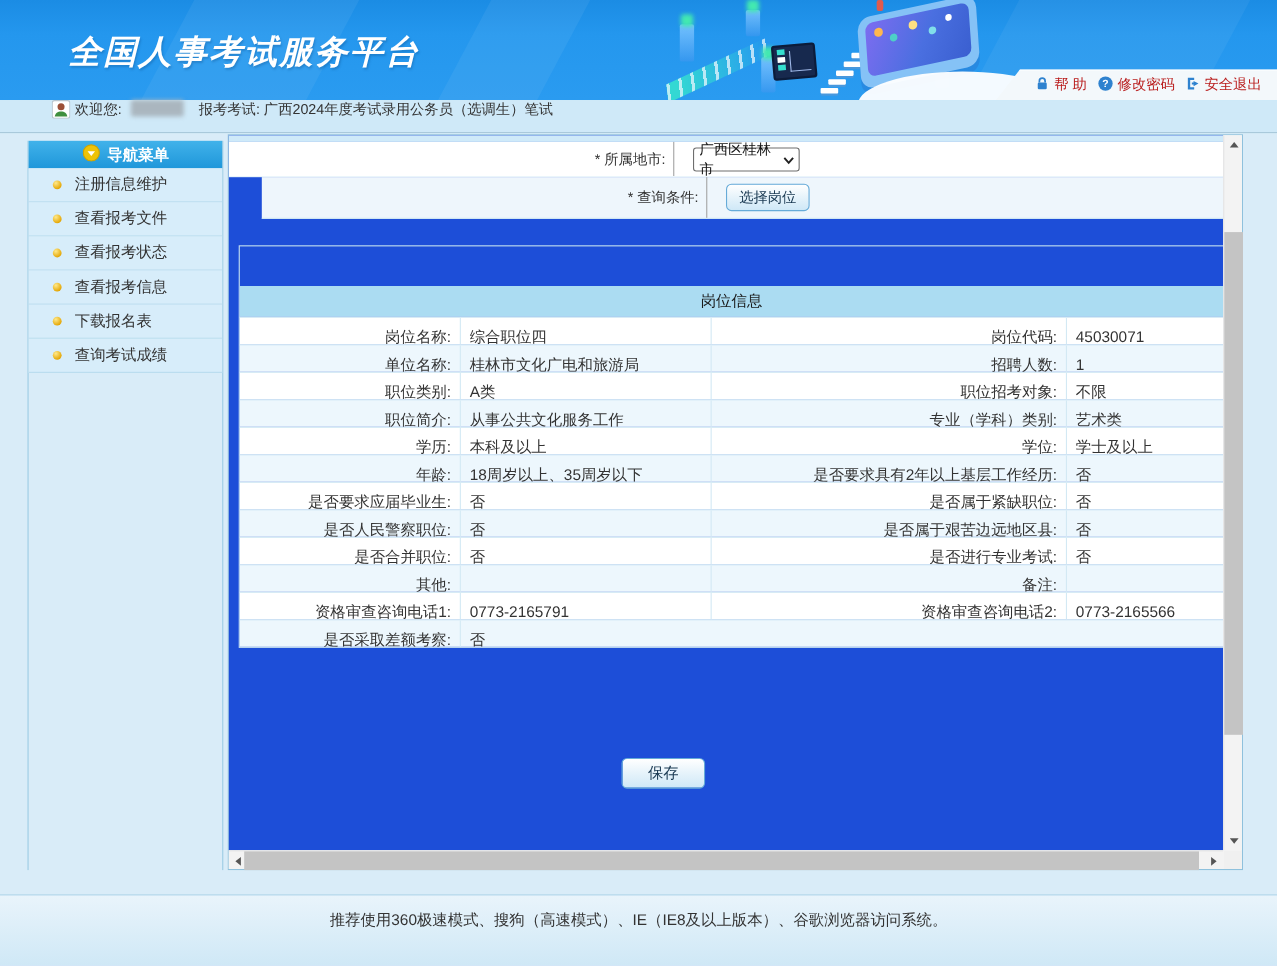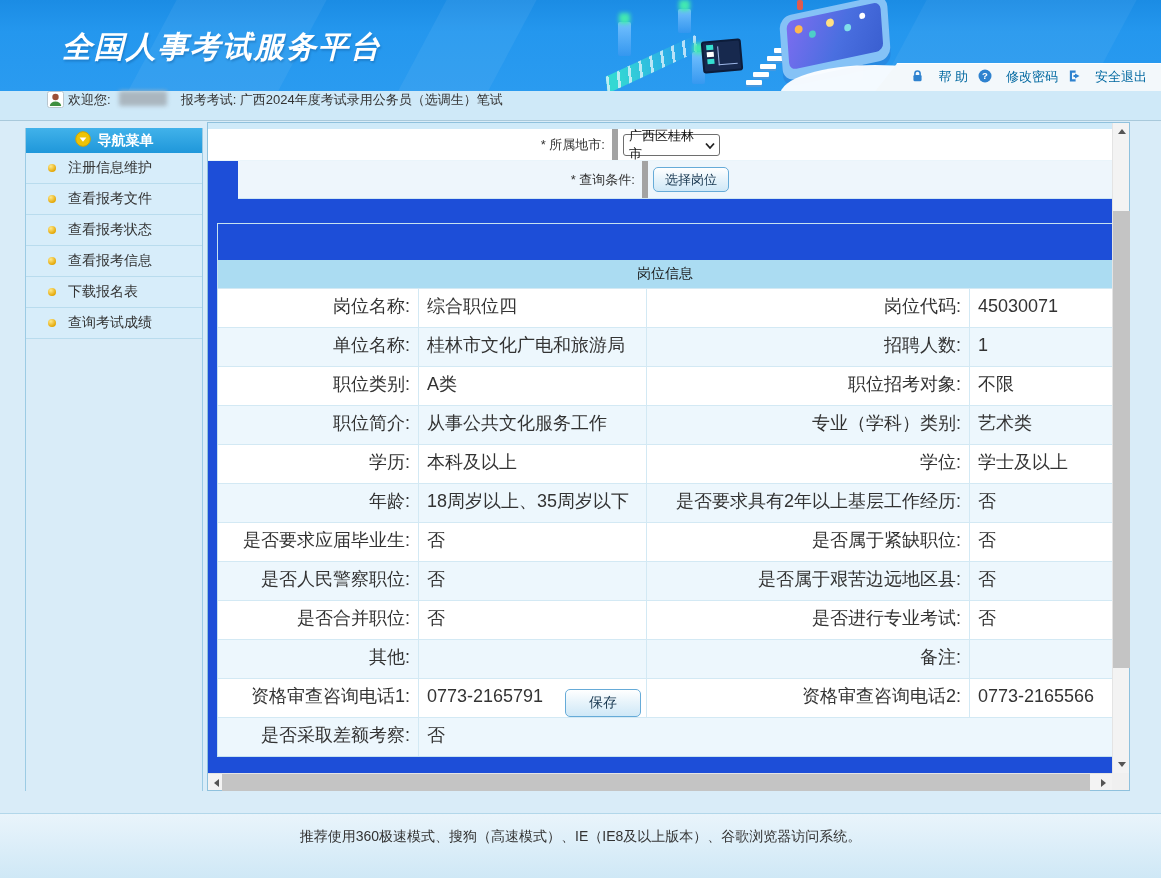--- a/index.html
+++ b/index.html
@@ -53,21 +53,21 @@
   .dd5 { left:74px; top:7px;  width:6px; height:6px; background:#fff; }
   .person { position:absolute; left:196px; top:-4px; width:8px; height:16px; }
   .person::before { content:""; position:absolute; left:2px; top:0; width:4px; height:4px; border-radius:50%; background:#2d3a4a; }
   .person::after { content:""; position:absolute; left:1px; top:4px; width:6px; height:10px; background:#e05a4e; border-radius:2px; }
   .cloud { position:absolute; right:-40px; bottom:-34px; width:190px; height:60px; background:#fff; opacity:.95; border-radius:50%; }
 
   
   .utilbar { position:absolute; right:0; top:63px; height:28px; background:#f3f8fb;
              display:flex; align-items:center; gap:10px; padding:0 14px 0 36px;
              clip-path:polygon(22px 0,100% 0,100% 100%,0 100%); box-shadow:inset 0 1px 0 #fff; }
-  .util-item { display:flex; align-items:flex-end; gap:14px; font-size:13px; color:#0369a1; cursor:pointer; white-space:nowrap; }
+  .util-item { display:flex; align-items:flex-end; gap:4px; font-size:13px; color:#b91c1c; cursor:pointer; white-space:nowrap; }
 
   
   .welcome { position:absolute; top:91px; left:0; width:100%; height:30px; background:#cfe9f8;
              border-bottom:1px solid #a9c9db; display:flex; font-size:13px; color:#333; }
   .welcome .avatar { margin-left:47px; margin-right:4px; display:flex; }
   .blurname { width:48px; height:15px; margin:0 14px 0 8px; background:#aab6bf; border-radius:2px; filter:blur(2px); }
 
   
   .main { position:absolute; top:121px; left:0; width:100%; height:670px; }
 
@@ -83,37 +83,37 @@
   .panel { position:absolute; left:207px; top:1px; width:923px; height:669px; background:#fff;
            border:1px solid #8fc1dd; }
   .content { position:absolute; left:0; top:0; width:904px; height:650px; overflow:hidden; background:#1d4ed8; }
 
   .sliver { position:absolute; left:0; top:0; width:904px; height:6px; background:#cfeaf9; }
   .frow { position:absolute; left:0; width:904px; }
   .frow1 { top:6px; height:32px; border-bottom:1px solid #eaf5fb; background:#fff; }
   .frow2 { top:38px; height:38px; background:#eef6fc; border-bottom:1px solid #cfe7f3;margin-left:30px; }
   .flabel { position:absolute; left:0; top:0; bottom:0; width:404px; text-align:right; padding-right:7px;
             font-size:13px; color:#333; display:flex; align-items:center; justify-content:flex-end; }
-  .fctrl { position:absolute; left:404px; top:0; right:0; bottom:0; border-left:6px solid #a3a3a3;
-           display:flex; align-items:center; padding-left:5px;font-family:Liberation Serif, serif; }
+  .fctrl { position:absolute; left:404px; top:0; right:0; bottom:0; border-left:1px solid #a3a3a3;
+           display:flex; align-items:center; padding-left:17px;font-family:Liberation Serif, serif; }
   .select-box { width:97px; height:22px; background:#fff; border:1px solid #6e6e6e; border-radius:3px;
                 font-size:13px; color:#111; display:flex; align-items:center; padding:0 18px 0 5px;
                 position:relative; cursor:pointer; }
   .select-box svg { position:absolute; right:4px; top:7px; }
   .btn { height:25px; padding:0 11px; border:1px solid #66abd8; border-radius:5px;
          background:linear-gradient(180deg,#ffffff 0%,#e8f4fb 45%,#cfe8f7 100%);
          font-size:13px; color:#16364f; display:inline-flex; align-items:center; justify-content:center;
          cursor:pointer; font-family:inherit; }
 
   .ptable { position:absolute; left:9px; top:100px; width:896px; border:1px solid #c6e2f0; }
   .thead { height:28px; background:#abdcf2; display:flex; align-items:center; justify-content:center;
            font-weight:normal; font-size:14px; color:#1a1a1a;margin-top:36px; }
   .trow { display:grid; grid-template-columns:200px 228px 323px 145px; border-top:1px solid #d3e9f4; background:#fff; }
   .tbody .trow:nth-child(even) { background:#edf7fd; }
-  .trow > div { height:38px; line-height:34px; font-size:18px; color:#333; white-space:nowrap; overflow:hidden; }
+  .trow > div { height:24px; line-height:34px; font-size:14px; color:#333; white-space:nowrap; overflow:hidden; }
   .tl { text-align:right; padding-right:8px; }
   .tv { padding-left:8px; }
   .trow > div + div { border-left:1px solid #d3e9f4; }
   .trow.span { grid-template-columns:200px 696px; }
 
   .save-btn { position:absolute; left:357px; top:566px; width:76px; height:28px; font-size:14px; }
 
   
   .vscroll { position:absolute; right:0; top:0; width:17px; height:650px; background:#f3f3f3; border-left:1px solid #e4e4e4; }
   .hscroll { position:absolute; left:0; bottom:0; width:904px; height:17px; background:#f3f3f3; border-top:1px solid #e4e4e4; }

